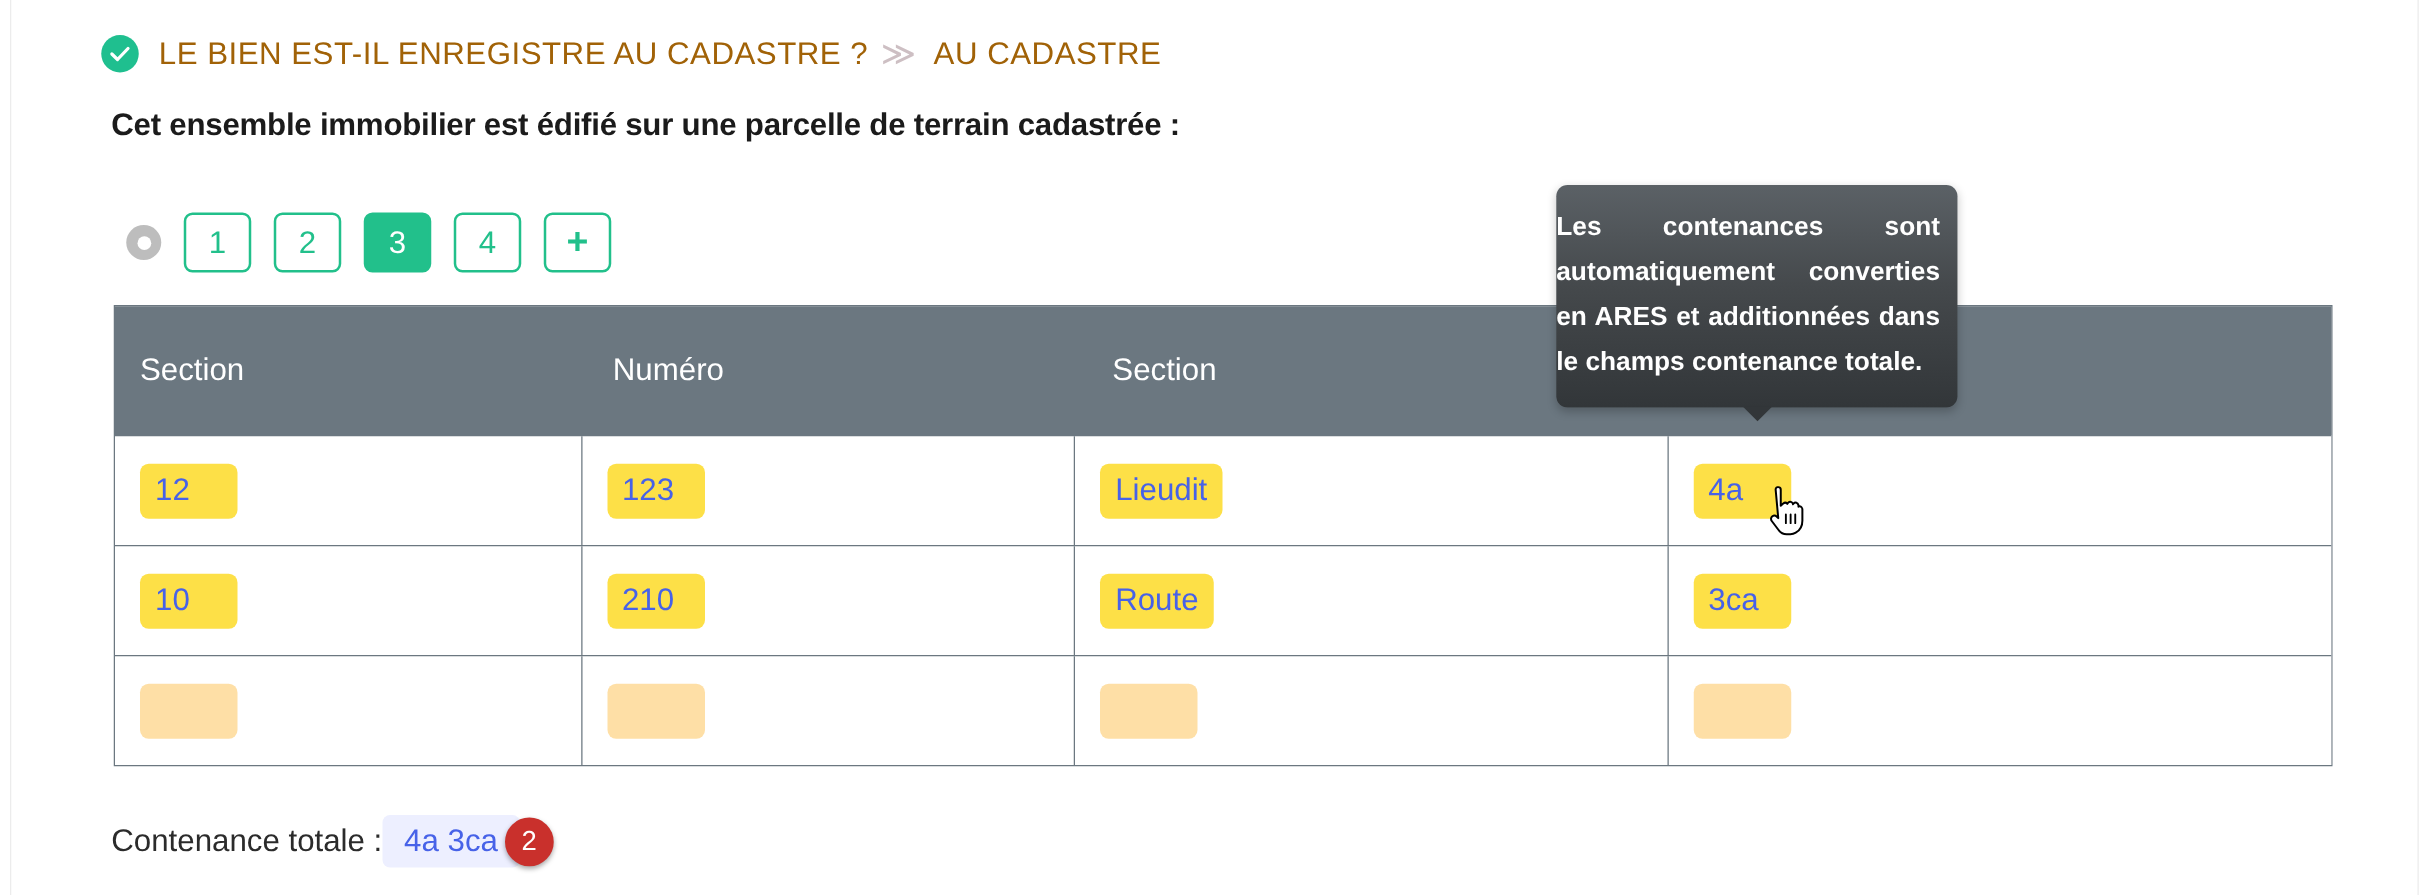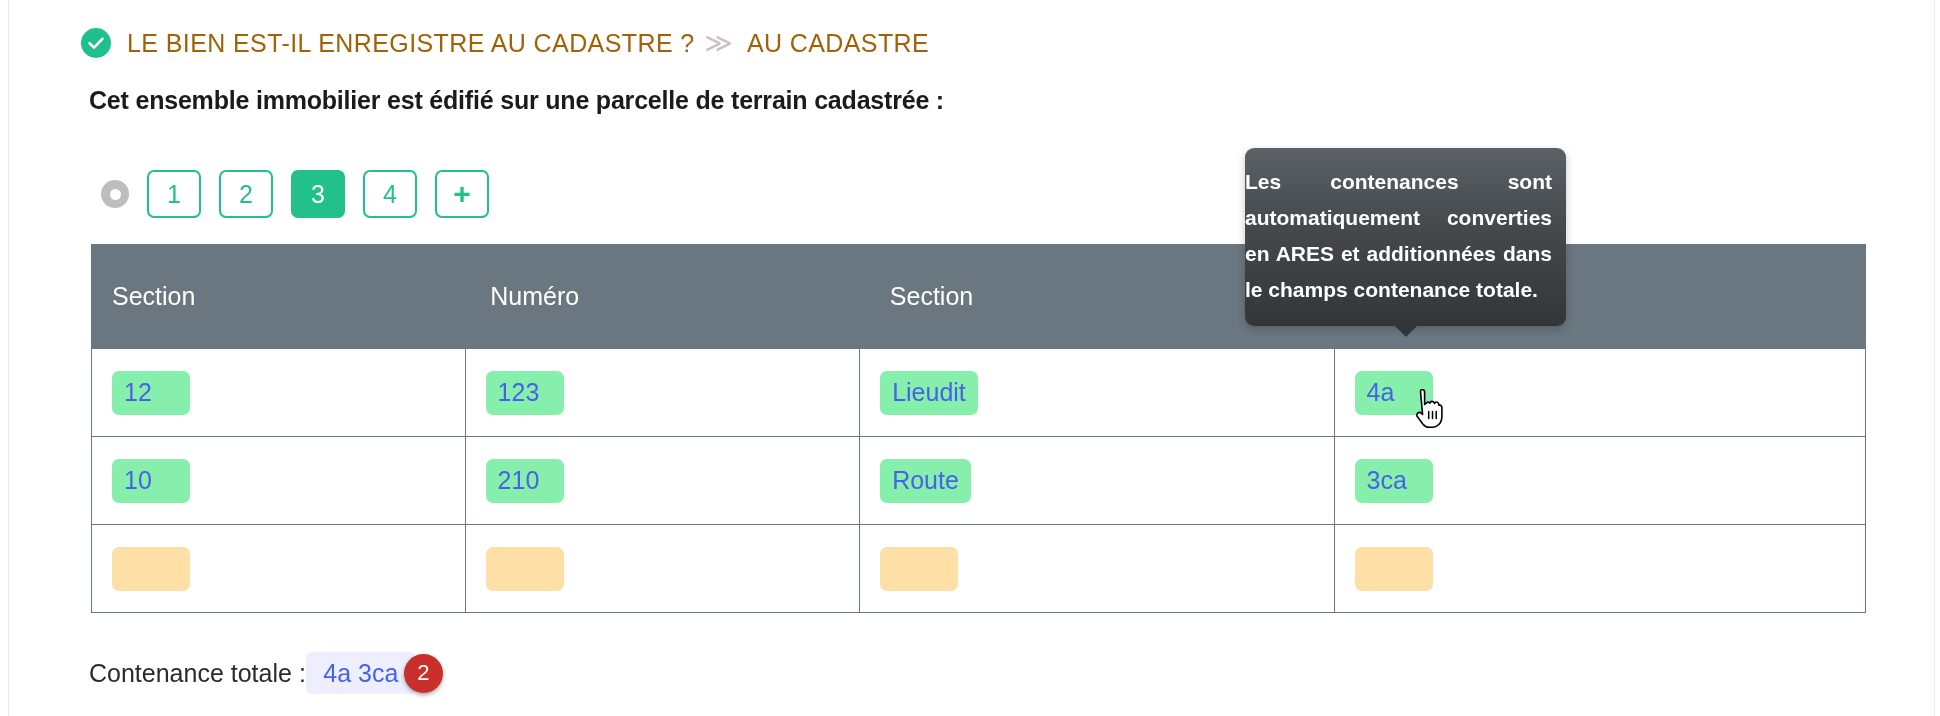--- a/index.html
+++ b/index.html
@@ -181,21 +181,21 @@
   .c3 { width: 475px; }
   .c4 { width: 532px; }
 
   .field {
     display: inline-flex;
     align-items: center;
     min-width: 78px;
     height: 44px;
     padding: 0 12px;
     border-radius: 7px;
-    background: #86efac;
+    background: #fde047;
     color: #4762e8;
     font-size: 25px;
     box-sizing: border-box;
     cursor: text;
   }
   .field.empty {
     background: #fedfa6;
     min-width: 78px;
   }
 

